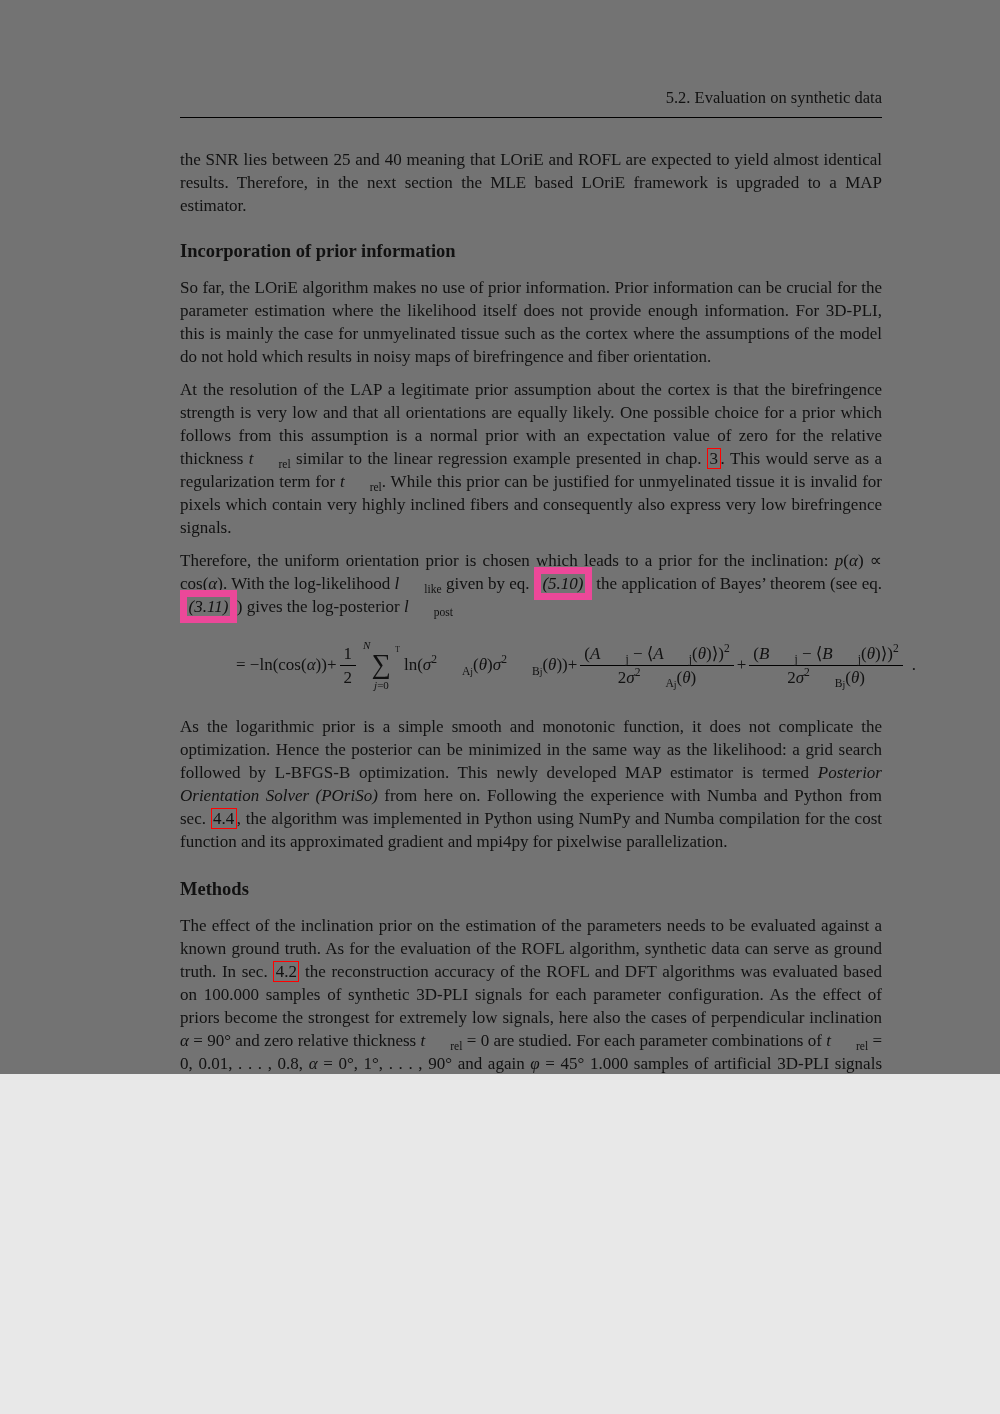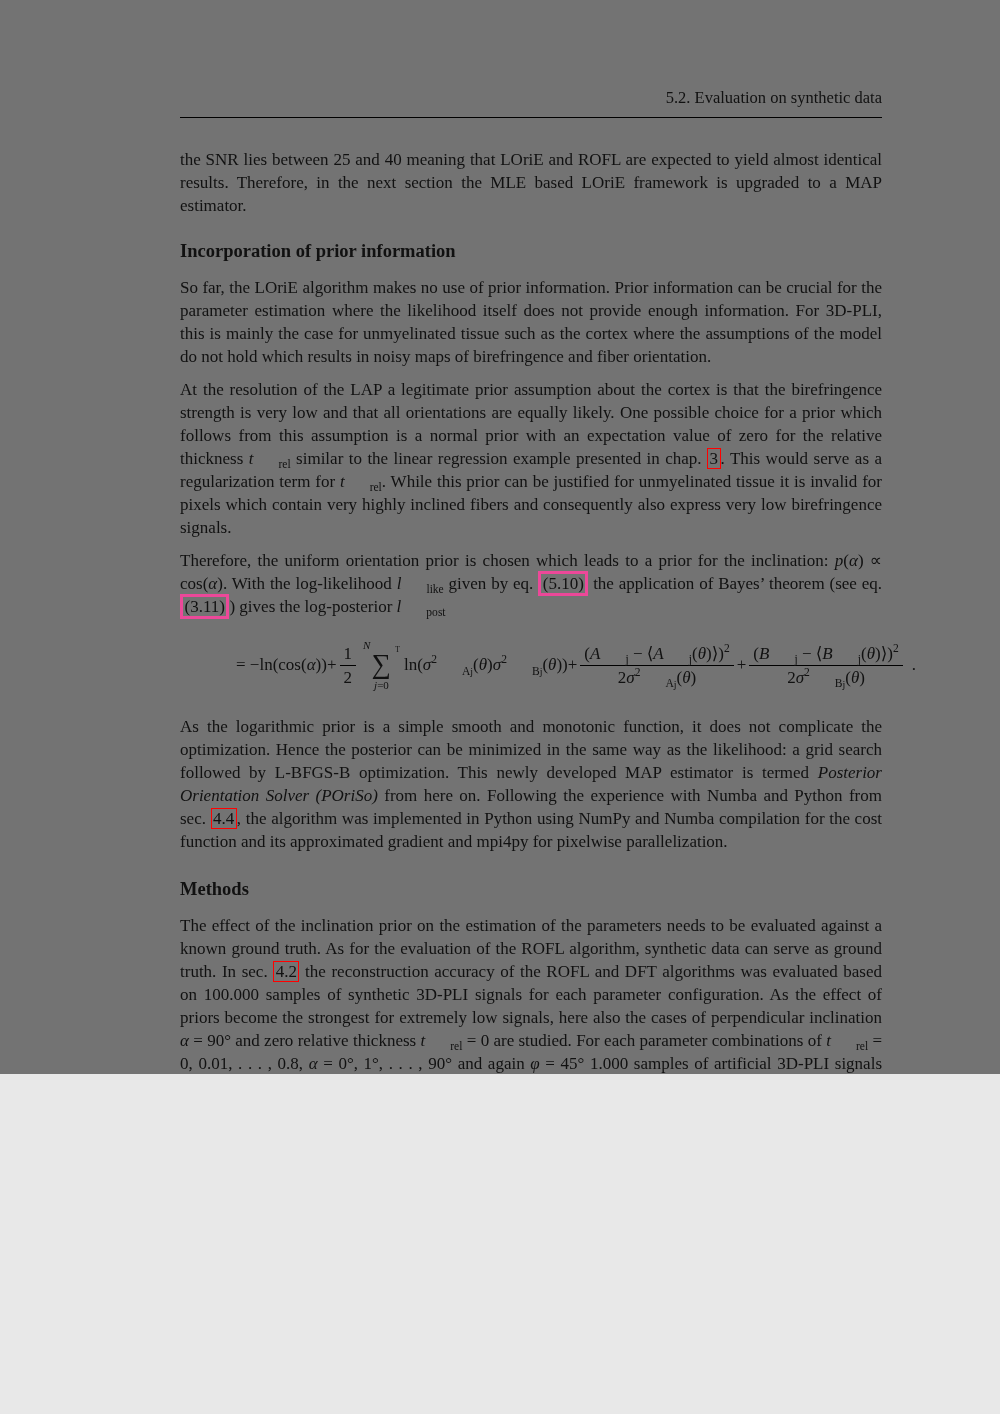--- a/index.html
+++ b/index.html
@@ -44,21 +44,21 @@
   .sec-num { margin-right:32px; }
   .methods-heading { margin-top:26px; }
 
   
   .seg-it, .seg-mi { font-style:italic; }
   .seg-mr, .seg-text { font-style:normal; }
   sub.seg-sub { font-size:68%; line-height:0;padding-left:25px; }
   sub.seg-ssub { font-size:58%; line-height:0; vertical-align:-0.55em; }
   sup.seg-sup { font-size:68%; line-height:0; }
   .seg-refred { border:1px solid #ff0000; padding:0 1.5px; }
-  .seg-refgreen { border:3px solid #ec4899; padding:0 1.5px; }
+  .seg-refgreen { border:7px solid #ec4899; padding:0 1.5px;font-style:italic; }
 
   
   .eq-block { margin:22px 0 24px 0; font-size:17px; }
   .eq-row-1 {
     display:flex; align-items:baseline; justify-content:space-between;
     padding-left:16px;
     margin-bottom:16px;
   }
   .eq-row-2 { padding-left:56px; }
   .eq-flex { display:inline-flex; align-items:center; flex-wrap:nowrap; }

